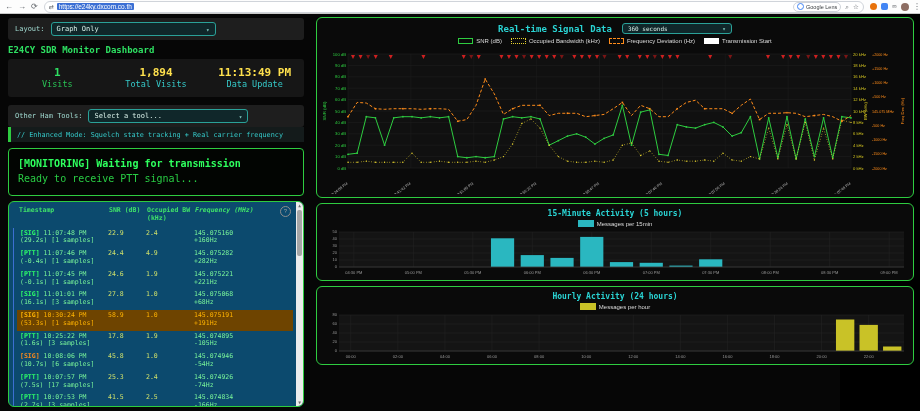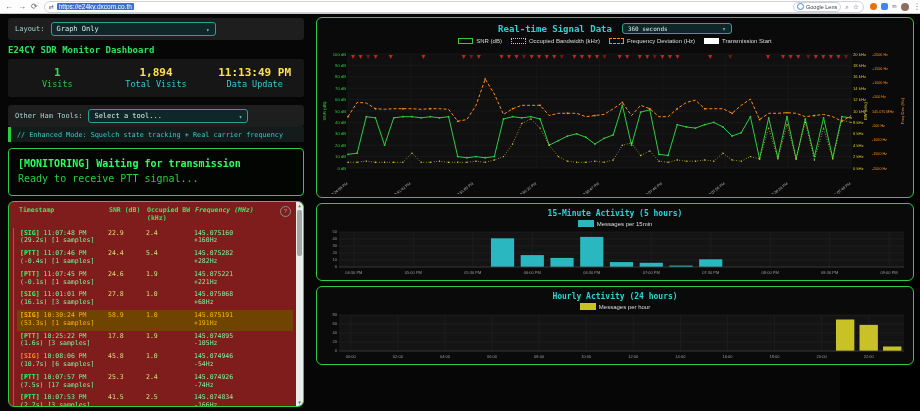--- a/index.html
+++ b/index.html
@@ -44,21 +44,21 @@
   .v-yellow{color:#ffe14d;} .l-cyan{color:#35c9c9;}
   #tools-bar{margin-top:8px;}
   #enhanced{height:15px;background:#141b1b;border-left:3px solid #2ecc40;
     display:flex;align-items:center;padding:0 6px;color:#35c9c9;font-size:6.8px;}
   #monitor{margin-top:6px;height:48px;background:#020502;border:1px solid #2ecc40;border-radius:4px;
     box-sizing:border-box;padding:7px 9px;}
   #monitor .m1{color:#2eff5e;font-size:10px;font-weight:bold;line-height:15px;}
   #monitor .m2{color:#29cc44;font-size:10px;line-height:15px;}
 
   
-  #table-panel{margin-top:5px;height:206px;background:#7f1d1d;border:1.5px solid #2ecc40;border-radius:6px;
+  #table-panel{margin-top:5px;height:206px;background:#0c4a6e;border:1.5px solid #2ecc40;border-radius:6px;
     box-sizing:border-box;position:relative;overflow:hidden;}
   #thead{display:flex;padding:5px 14px 3px 10px;color:#3fe06a;font-weight:bold;font-size:6.5px;line-height:1.2;}
   #thead .h1{width:90px;} #thead .h2{width:38px;} #thead .h3{width:48px;} #thead .h4{flex:1;font-style:italic;}
   #help-ic{position:absolute;top:4px;right:12px;width:9px;height:9px;border:1px solid #8d8d8d;border-radius:50%;
     color:#9e9e9e;font-size:6px;text-align:center;line-height:9px;font-family:"Liberation Sans",sans-serif;}
   #rows{margin:2px 10px 0 4px;border-left:1px solid #3d6fd1;padding-left:3px;}
   .trow{display:flex;padding:2px 2px 3px 3px;color:#79f59a;font-size:6.5px;line-height:1.2;}
   .trow .c1{width:88px;padding-right:3px;box-sizing:border-box;}
   .trow .c2{width:38px;color:#cfe06a;}
   .trow .c3{width:48px;color:#cfe06a;}
@@ -175,21 +175,21 @@
       <div id="rows">
           <div class="trow">
             <div class="c1"><span class="tag" style="color: rgb(46, 255, 106);">[SIG]</span> 11:07:48 PM (29.2s) [1 samples]</div>
             <div class="c2">22.9</div>
             <div class="c3">2.4</div>
             <div class="c4">145.075160<br>+160Hz</div>
           </div>
           <div class="trow">
             <div class="c1"><span class="tag" style="color: rgb(46, 255, 106);">[PTT]</span> 11:07:46 PM (-0.4s) [1 samples]</div>
             <div class="c2">24.4</div>
-            <div class="c3">5.4</div>
+            <div class="c3">4.9</div>
             <div class="c4">145.075282<br>+282Hz</div>
           </div>
           <div class="trow">
             <div class="c1"><span class="tag" style="color: rgb(46, 255, 106);">[PTT]</span> 11:07:45 PM (-0.1s) [1 samples]</div>
             <div class="c2">24.6</div>
             <div class="c3">1.9</div>
             <div class="c4">145.075221<br>+221Hz</div>
           </div>
           <div class="trow">
             <div class="c1"><span class="tag" style="color: rgb(46, 255, 106);">[SIG]</span> 11:01:01 PM (16.1s) [3 samples]</div>

